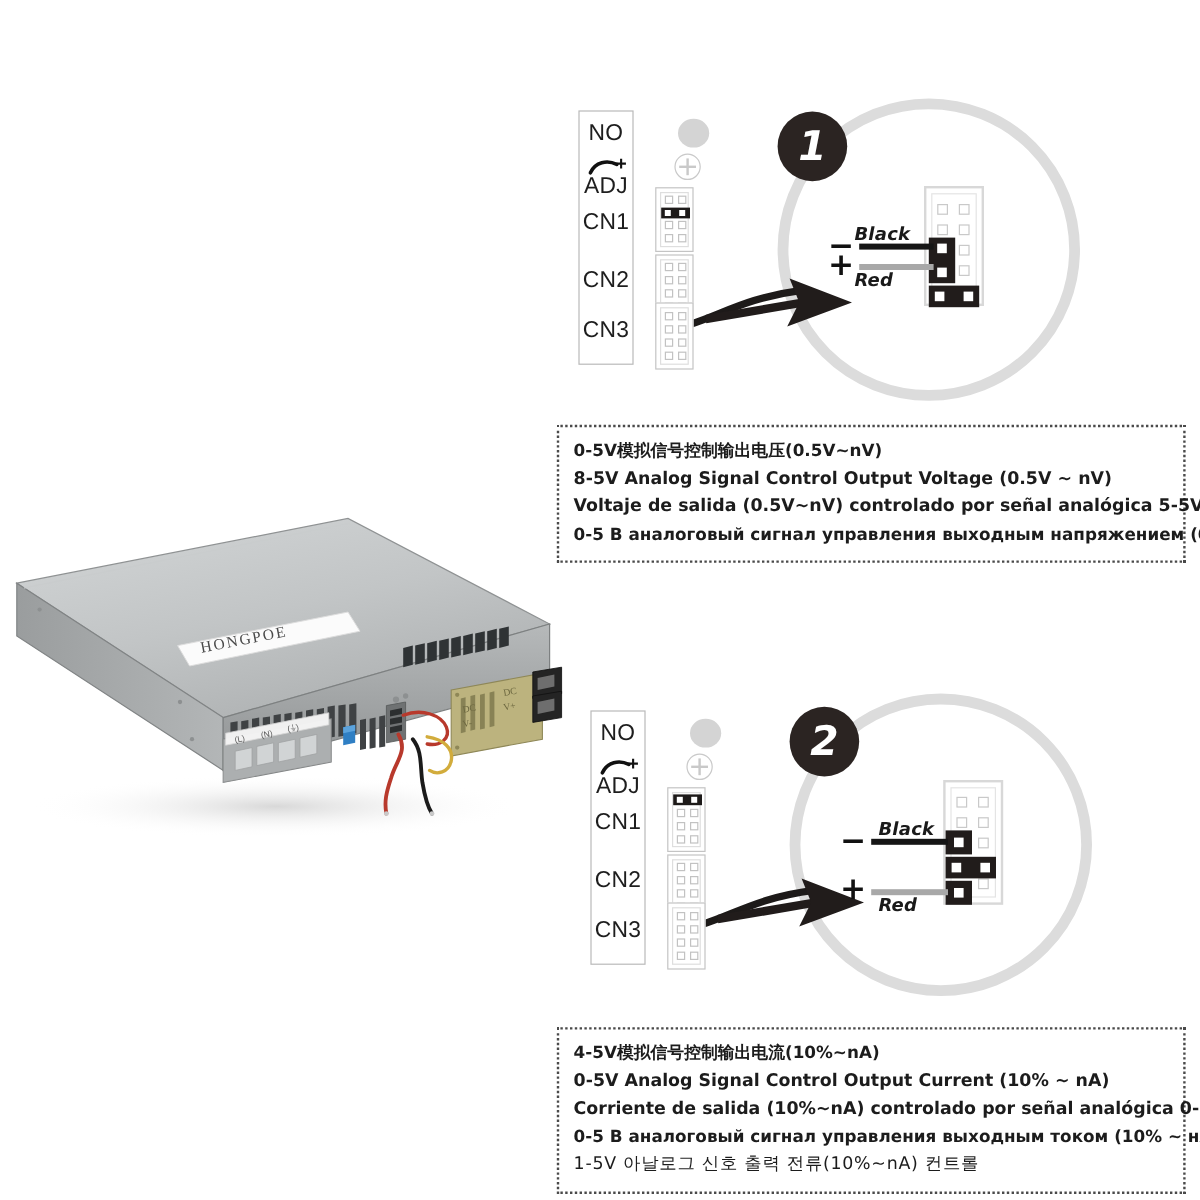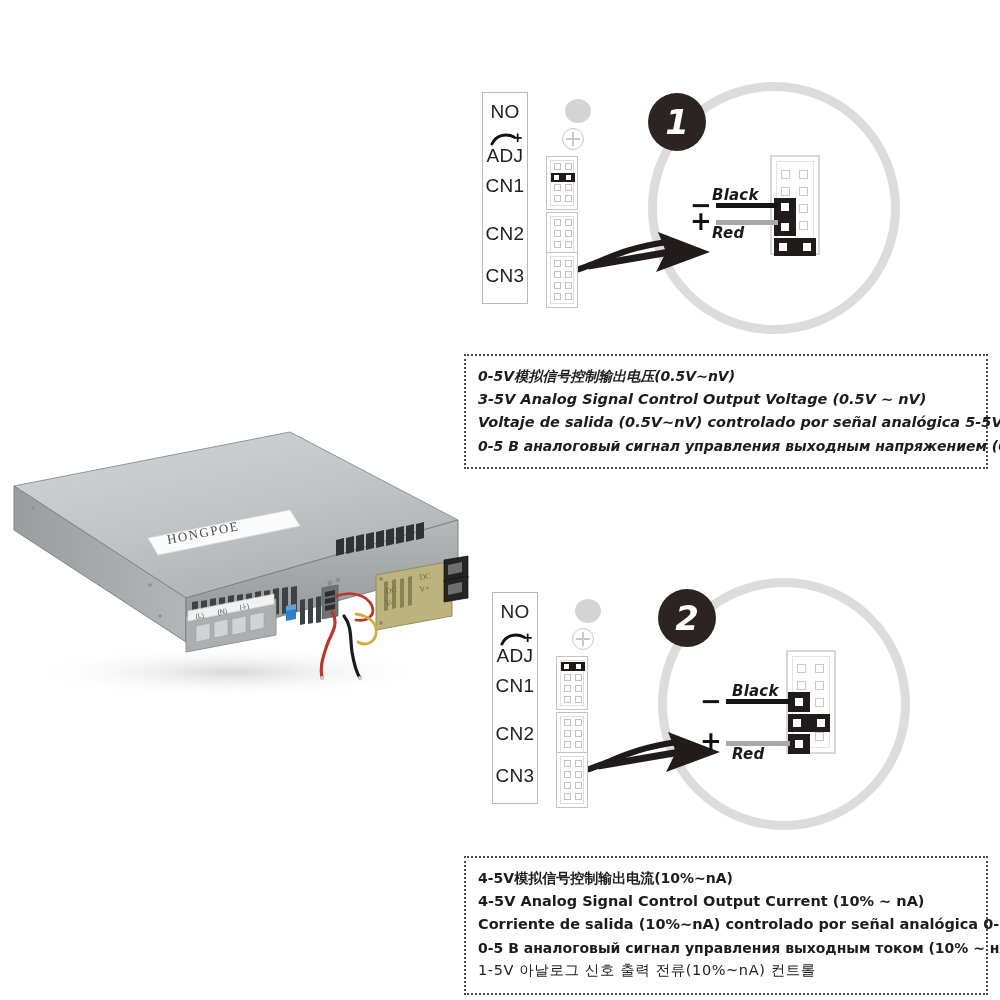--- a/index.html
+++ b/index.html
@@ -424,23 +424,23 @@
     <span class="dp" style="left:29px; top:5px;"></span>
   </div>
 
   <div class="wire-black" style="left:716px; top:203px; width:62px;"></div>
   <div class="wire-red" style="left:716px; top:220px; width:62px;"></div>
   <div class="wire-label" style="left:712px; top:186px;">Black</div>
   <div class="wire-label" style="left:712px; top:224px;">Red</div>
   <div class="sign" style="left:690px; top:192px;">−</div>
   <div class="sign" style="left:690px; top:208px;">+</div>
 
-  <div class="textbox" style="left:464px; top:354px; width:524px;font-style:italic;">
+  <div class="textbox" style="left:464px; top:354px; width:524px;">
     <div class="tb-line cjk">0-5V模拟信号控制输出电压(0.5V~nV)</div>
-    <div class="tb-line lat">3-5V Analog Signal Control Output Voltage (0.5V ~ nV)</div>
+    <div class="tb-line lat">8-5V Analog Signal Control Output Voltage (0.5V ~ nV)</div>
     <div class="tb-line lat">Voltaje de salida (0.5V~nV) controlado por señal analógica 5-5V</div>
     <div class="tb-line rus">0-5 В аналоговый сигнал управления выходным напряжением (0.5 ~ нВ)</div>
   </div>
 
   <div class="ring" style="left:658px; top:578px; width:252px; height:252px;"></div>
 
   <div class="badge" style="left:658px; top:589px;">
     <span>2</span>
   </div>
 
@@ -531,19 +531,19 @@
 
   <div class="wire-black" style="left:726px; top:699px; width:64px;"></div>
   <div class="wire-red" style="left:726px; top:741px; width:64px;"></div>
   <div class="wire-label" style="left:732px; top:682px;">Black</div>
   <div class="wire-label" style="left:732px; top:745px;">Red</div>
   <div class="sign" style="left:700px; top:688px;">−</div>
   <div class="sign" style="left:700px; top:728px;">+</div>
 
   <div class="textbox" style="left:464px; top:856px; width:524px;">
     <div class="tb-line cjk">4-5V模拟信号控制输出电流(10%~nA)</div>
-    <div class="tb-line lat">4-5V Analog Signal Control Output Current (10% ~ nA)</div>
+    <div class="tb-line lat">0-5V Analog Signal Control Output Current (10% ~ nA)</div>
     <div class="tb-line lat">Corriente de salida (10%~nA) controlado por señal analógica 0-5V</div>
     <div class="tb-line rus">0-5 В аналоговый сигнал управления выходным током (10% ~ нА)</div>
     <div class="tb-line kor">1-5V 아날로그 신호 출력 전류(10%~nA) 컨트롤</div>
   </div>
 
 </div>
 
 </body></html>

